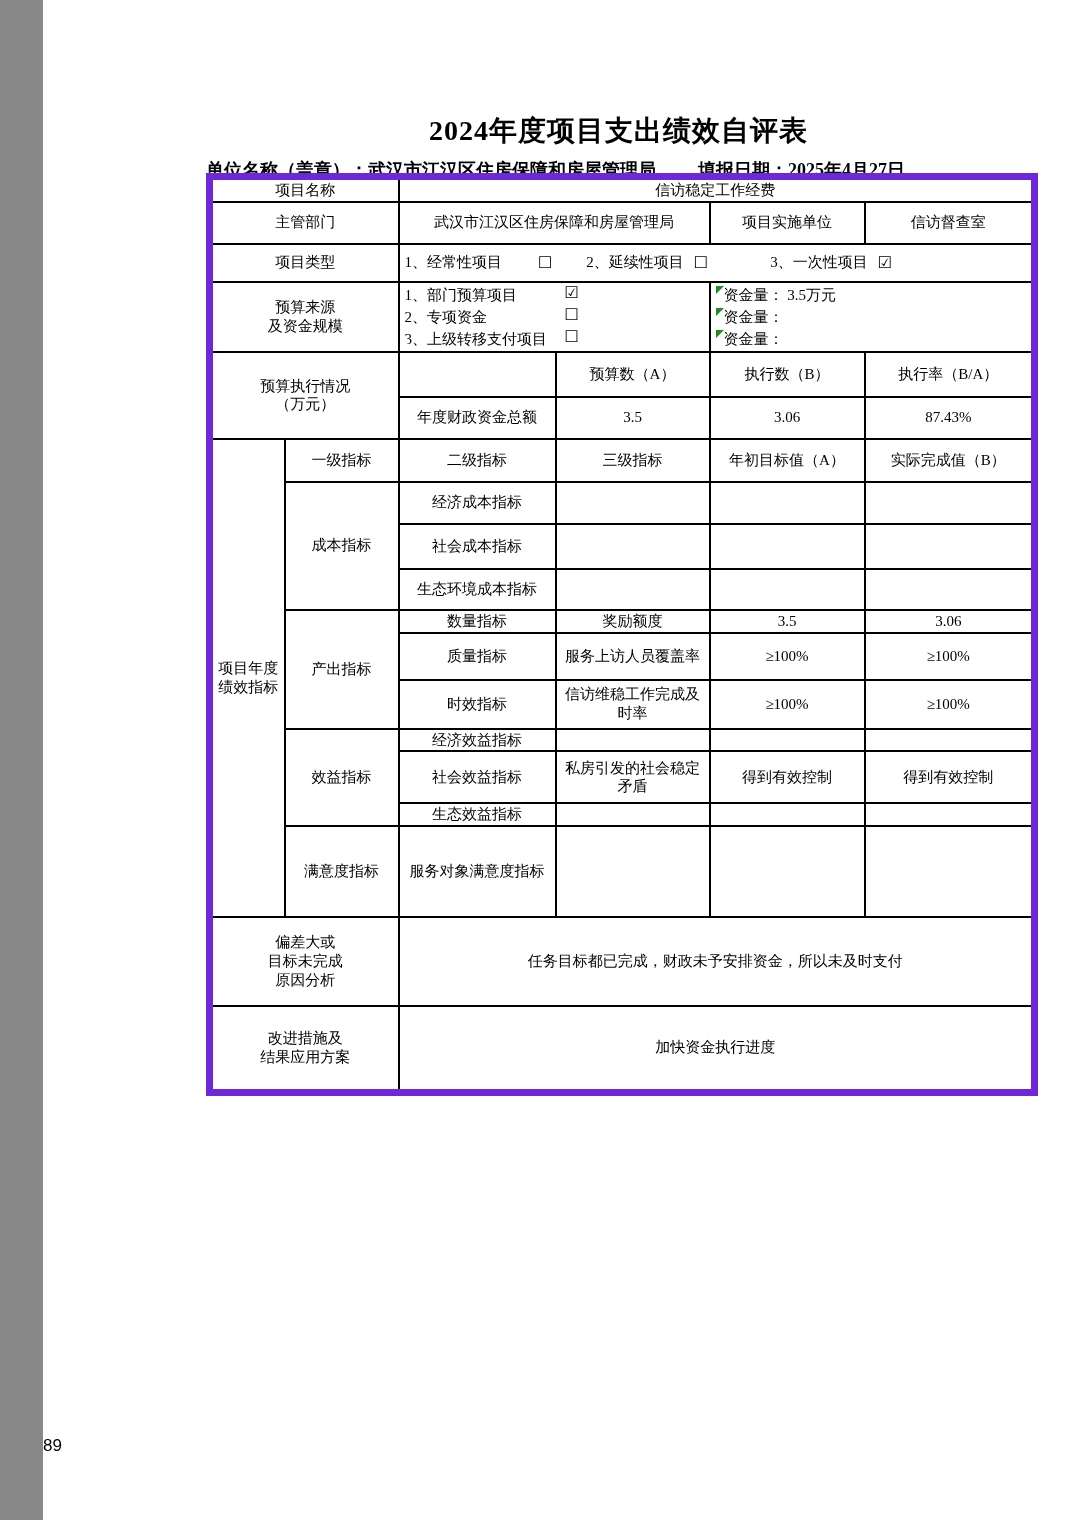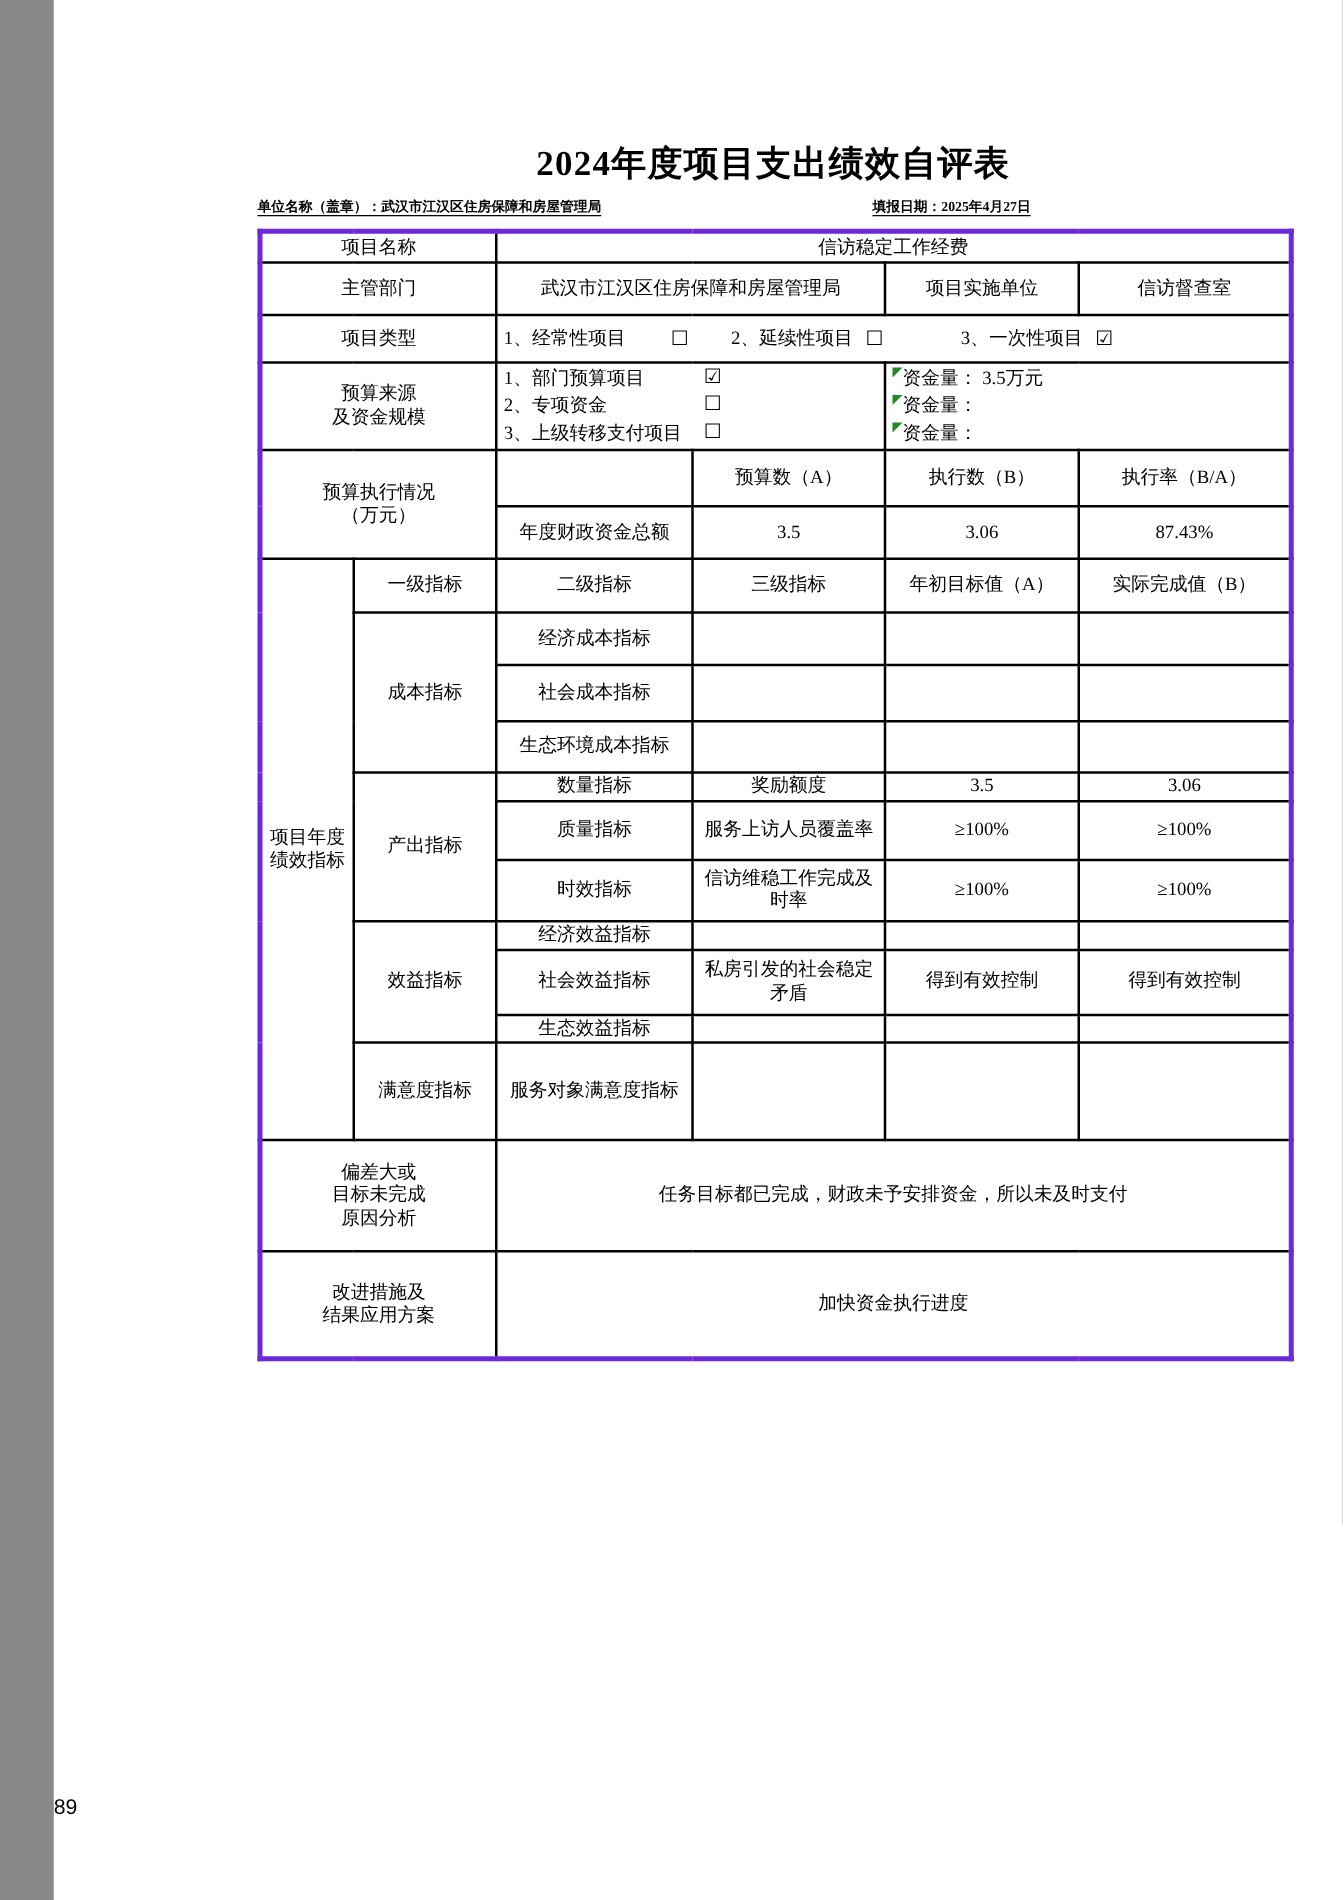--- a/index.html
+++ b/index.html
@@ -16,31 +16,31 @@
     position:absolute;
     left:163px;top:112px;width:825px;
     text-align:center;
     font-size:28px;
     font-weight:bold;
     letter-spacing:1px;
   }
   .head-line{
     position:absolute;
     left:163px;top:158px;width:825px;height:22px;
-    font-size:11px;font-weight:bold;
+    font-size:18px;font-weight:bold;
   }
   .head-line .unit{position:absolute;left:0;top:0;text-decoration:underline;text-underline-offset:3px;}
   .head-line .date{position:absolute;left:492px;top:0;text-decoration:underline;text-underline-offset:3px;}
   table.main{
     position:absolute;
-    left:163px;top:183px;
+    left:163px;top:173px;
     width:825px;
     border-collapse:collapse;
     table-layout:fixed;
-    border:4px solid #6d28d9;
+    border:7px solid #6d28d9;
   }
   table.main td{
     border:2px solid #000;
     padding:1px 5px;
     text-align:center;
     vertical-align:middle;
     font-size:15px;
     line-height:1.25;
     overflow:hidden;
   }
@@ -231,21 +231,21 @@
       <td>得到有效控制</td>
       <td>得到有效控制</td>
     </tr>
     <tr style="height:20px">
       <td>生态效益指标</td>
       <td></td>
       <td></td>
       <td></td>
     </tr>
 
-    <tr style="height:78px">
+    <tr style="height:91px">
       <td>满意度指标</td>
       <td class="left">服务对象满意度指标</td>
       <td></td>
       <td></td>
       <td></td>
     </tr>
 
     <tr style="height:89px">
       <td colspan="2" class="prewrap">偏差大或
 目标未完成

